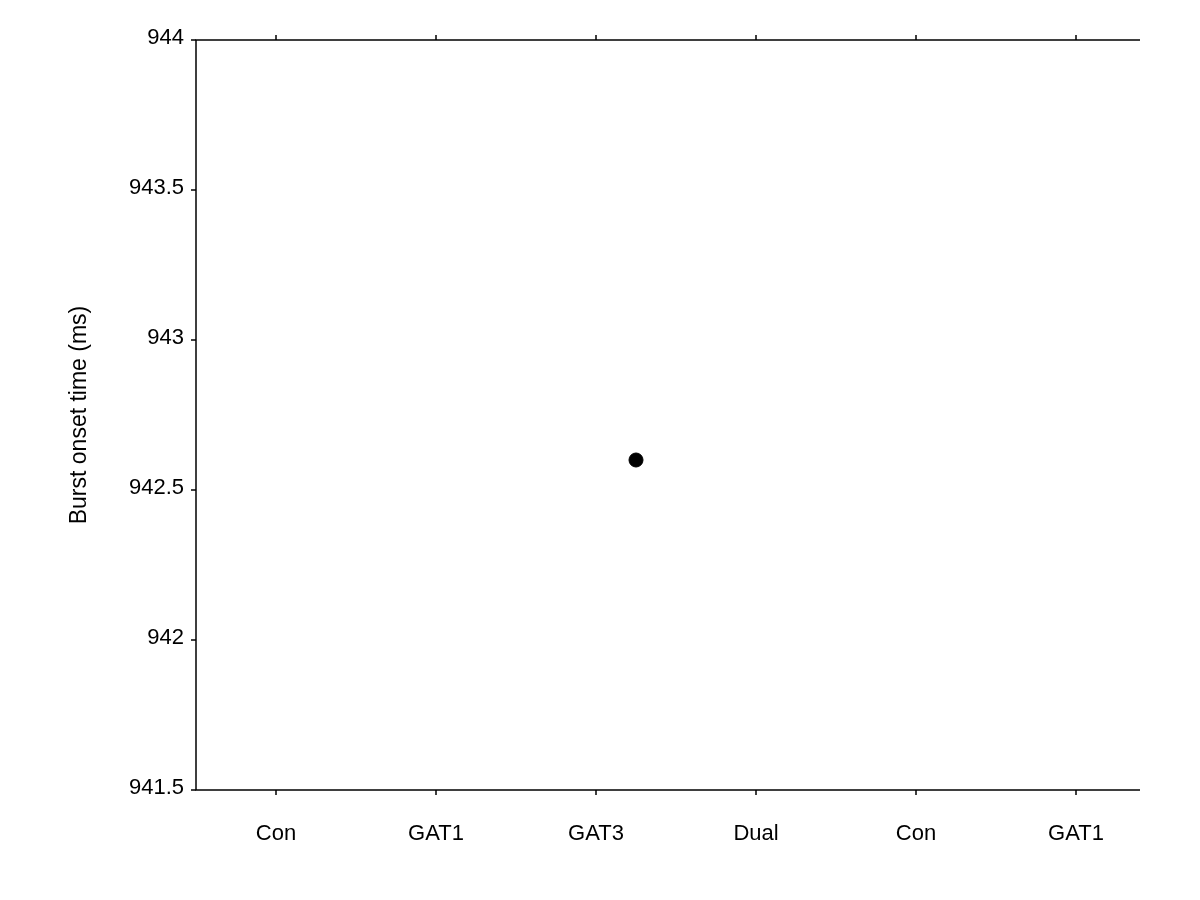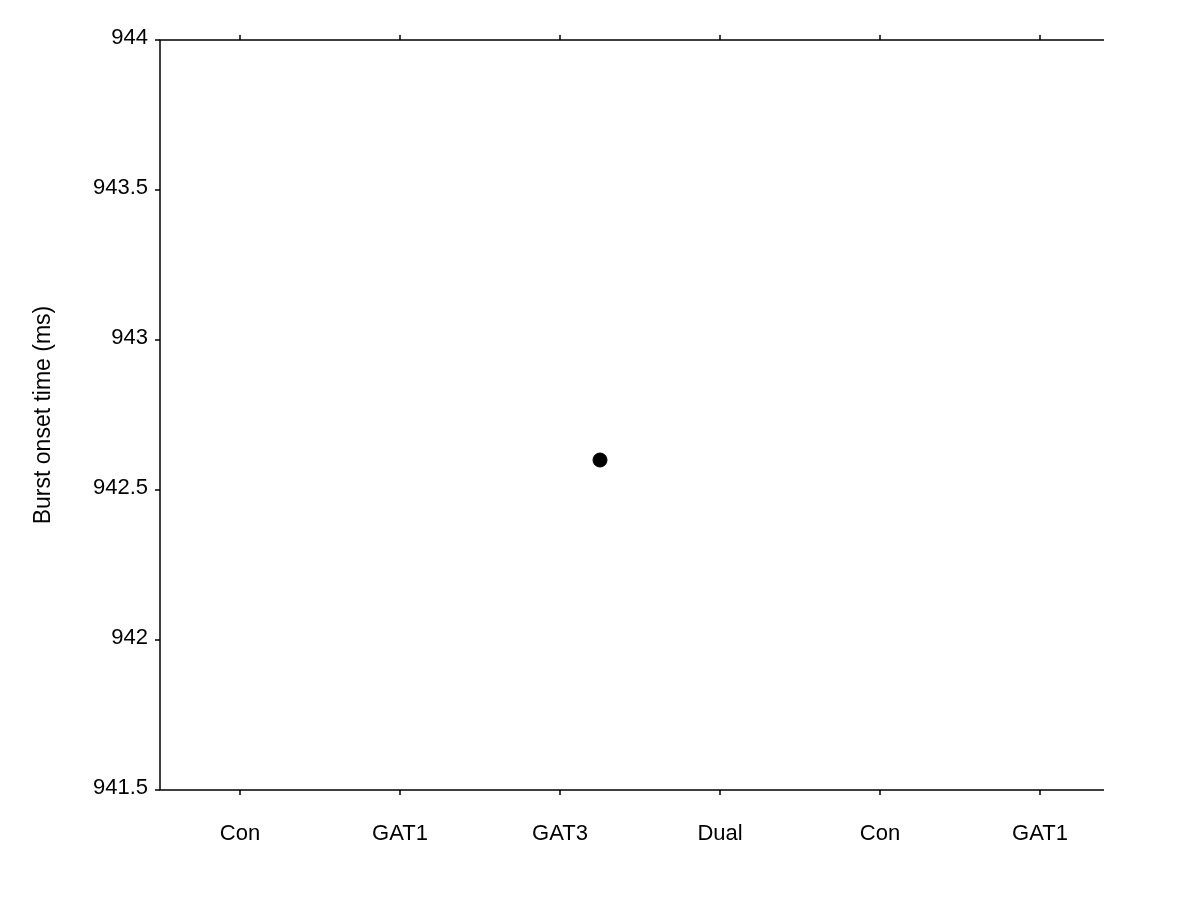--- a/index.html
+++ b/index.html
@@ -10,20 +10,21 @@
       height: 900px;
       overflow: hidden;
     }
     .chart-container {
       width: 1104px;
       height: 900px;
       position: relative;
       display: flex;
       align-items: center;
       justify-content: center;
+      margin-left: 36px;
     }
     svg {
       width: 1200px;
       height: 900px;
     }
   </style>
 </head>
 <body>
 
 <div class="chart-container">

